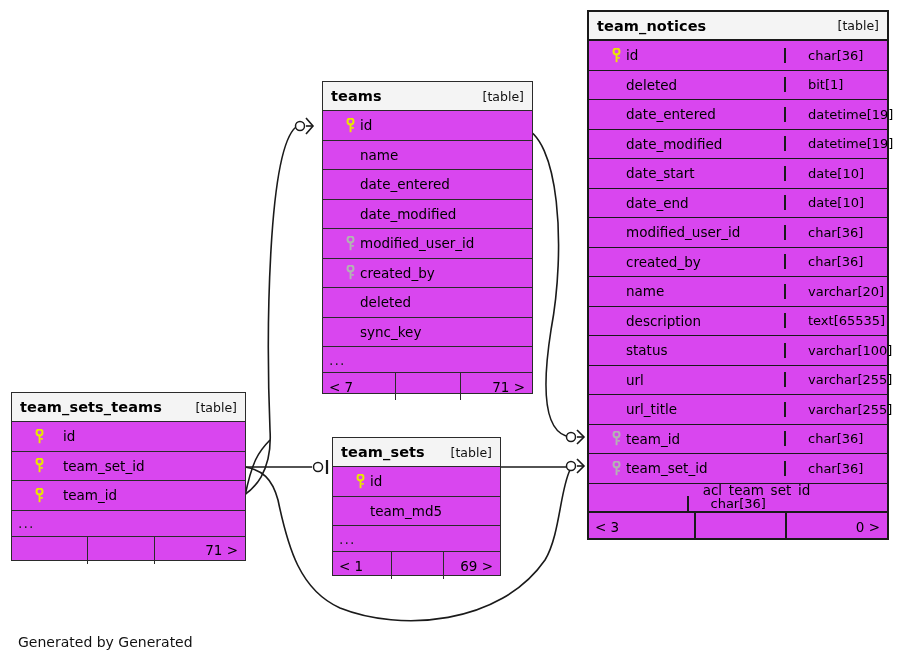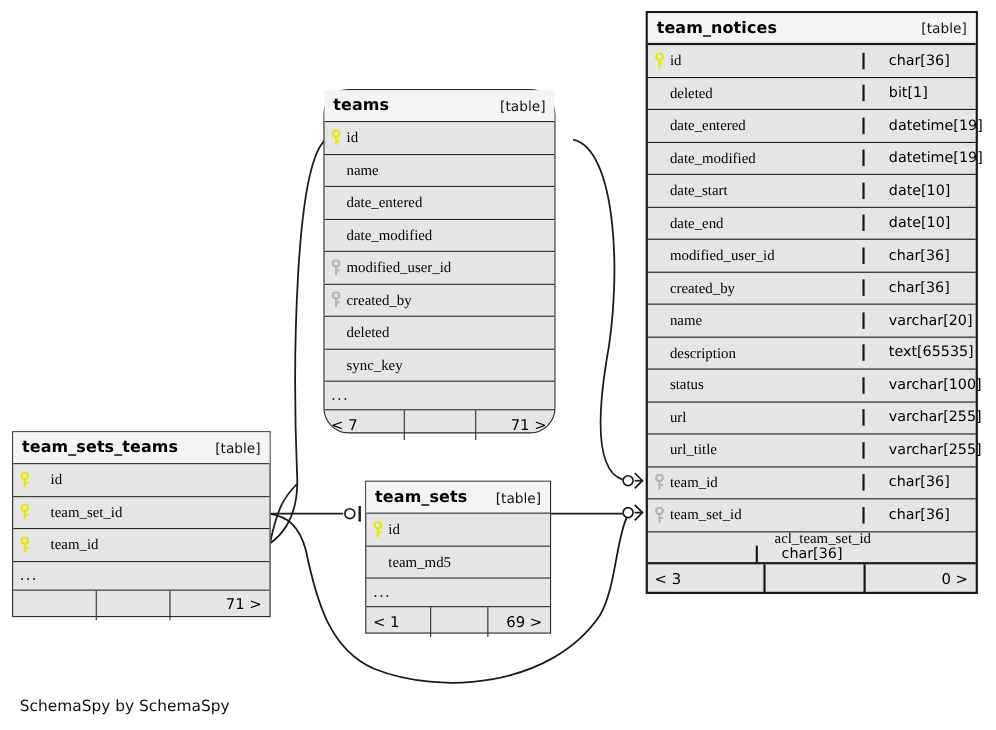--- a/index.html
+++ b/index.html
@@ -7,21 +7,21 @@
     width:905px;height:664px;position:relative;overflow:hidden;
     background:#ffffff;
     font-family:"DejaVu Sans","Liberation Sans",sans-serif;
     font-size:13px;color:#000000;
   }
   #canvas{position:absolute;left:0;top:0;width:905px;height:664px;}
   svg.edges{position:absolute;left:0;top:0;width:905px;height:664px;pointer-events:none;}
 
   .table-box{
     position:absolute;
-    background:#e5e5e5;
+    background:#d946ef;
     box-sizing:border-box;
     border:1px solid #2b2b2b;
     z-index:3;
   }
   .table-box.thick{border:2px solid #1a1a1a;}
 
   .thead{
     display:flex;align-items:center;justify-content:space-between;
     background:#f4f4f4;
     border-bottom:1px solid #2b2b2b;
@@ -37,25 +37,25 @@
     display:flex;align-items:center;
     border-bottom:1px solid #2b2b2b;
     height:29.5px;
     box-sizing:border-box;
   }
   .thick .row{border-bottom:1px solid #1a1a1a;}
   .row:last-child{border-bottom:none;}
 
   .cell-name{
     display:flex;align-items:center;
-    padding-left:0;
+    padding-left:17px;
     box-sizing:border-box;
     flex:1 1 auto;
     min-width:0;
-    overflow:hidden;white-space:nowrap;font-family:Liberation Serif, serif;
+    overflow:hidden;white-space:nowrap;
   }
   .cell-type{
     box-sizing:border-box;
     padding-left:22px;
     display:flex;align-items:center;
     white-space:nowrap;
     border-left:1px solid #2b2b2b;
     flex:0 0 auto;
   }
   .thick .cell-type{border-left:2px solid #1a1a1a;}
@@ -294,21 +294,21 @@
       <div class="cell-type" style="width:103px;">char[36]</div>
     </div>
 
     <div class="footer">
       <div class="foot-cell foot-left" style="width:105px;">&lt; 3</div>
       <div class="foot-cell foot-mid" style="width:91px;"></div>
       <div class="foot-cell foot-right">0 &gt;</div>
     </div>
   </div>
 
-  <div class="table-box" style="left:294px;top:81px;width:211px;height:313px;border-radius:23px;">
+  <div class="table-box" style="left:322px;top:81px;width:211px;height:313px;">
     <div class="thead">
       <span class="tname">teams</span>
       <span class="ttag">[table]</span>
     </div>
 
     <div class="row">
       <div class="cell-name">
         <span class="keyslot">
           <svg width="9" height="15" viewBox="0 0 9 15">
               <circle cx="4.5" cy="3.4" r="3" fill="none" stroke="#e8e800" stroke-width="2"></circle>
@@ -472,15 +472,15 @@
 
     <div class="ellipsis-row">...</div>
 
     <div class="footer">
       <div class="foot-cell foot-left" style="width:58px;">&lt; 1</div>
       <div class="foot-cell foot-mid" style="width:52px;"></div>
       <div class="foot-cell foot-right">69 &gt;</div>
     </div>
   </div>
 
-  <div class="credit">SchemaSpy by SchemaSpy</div>
+  <div class="credit">Generated by Generated</div>
 
 </div>
 
 </body></html>

